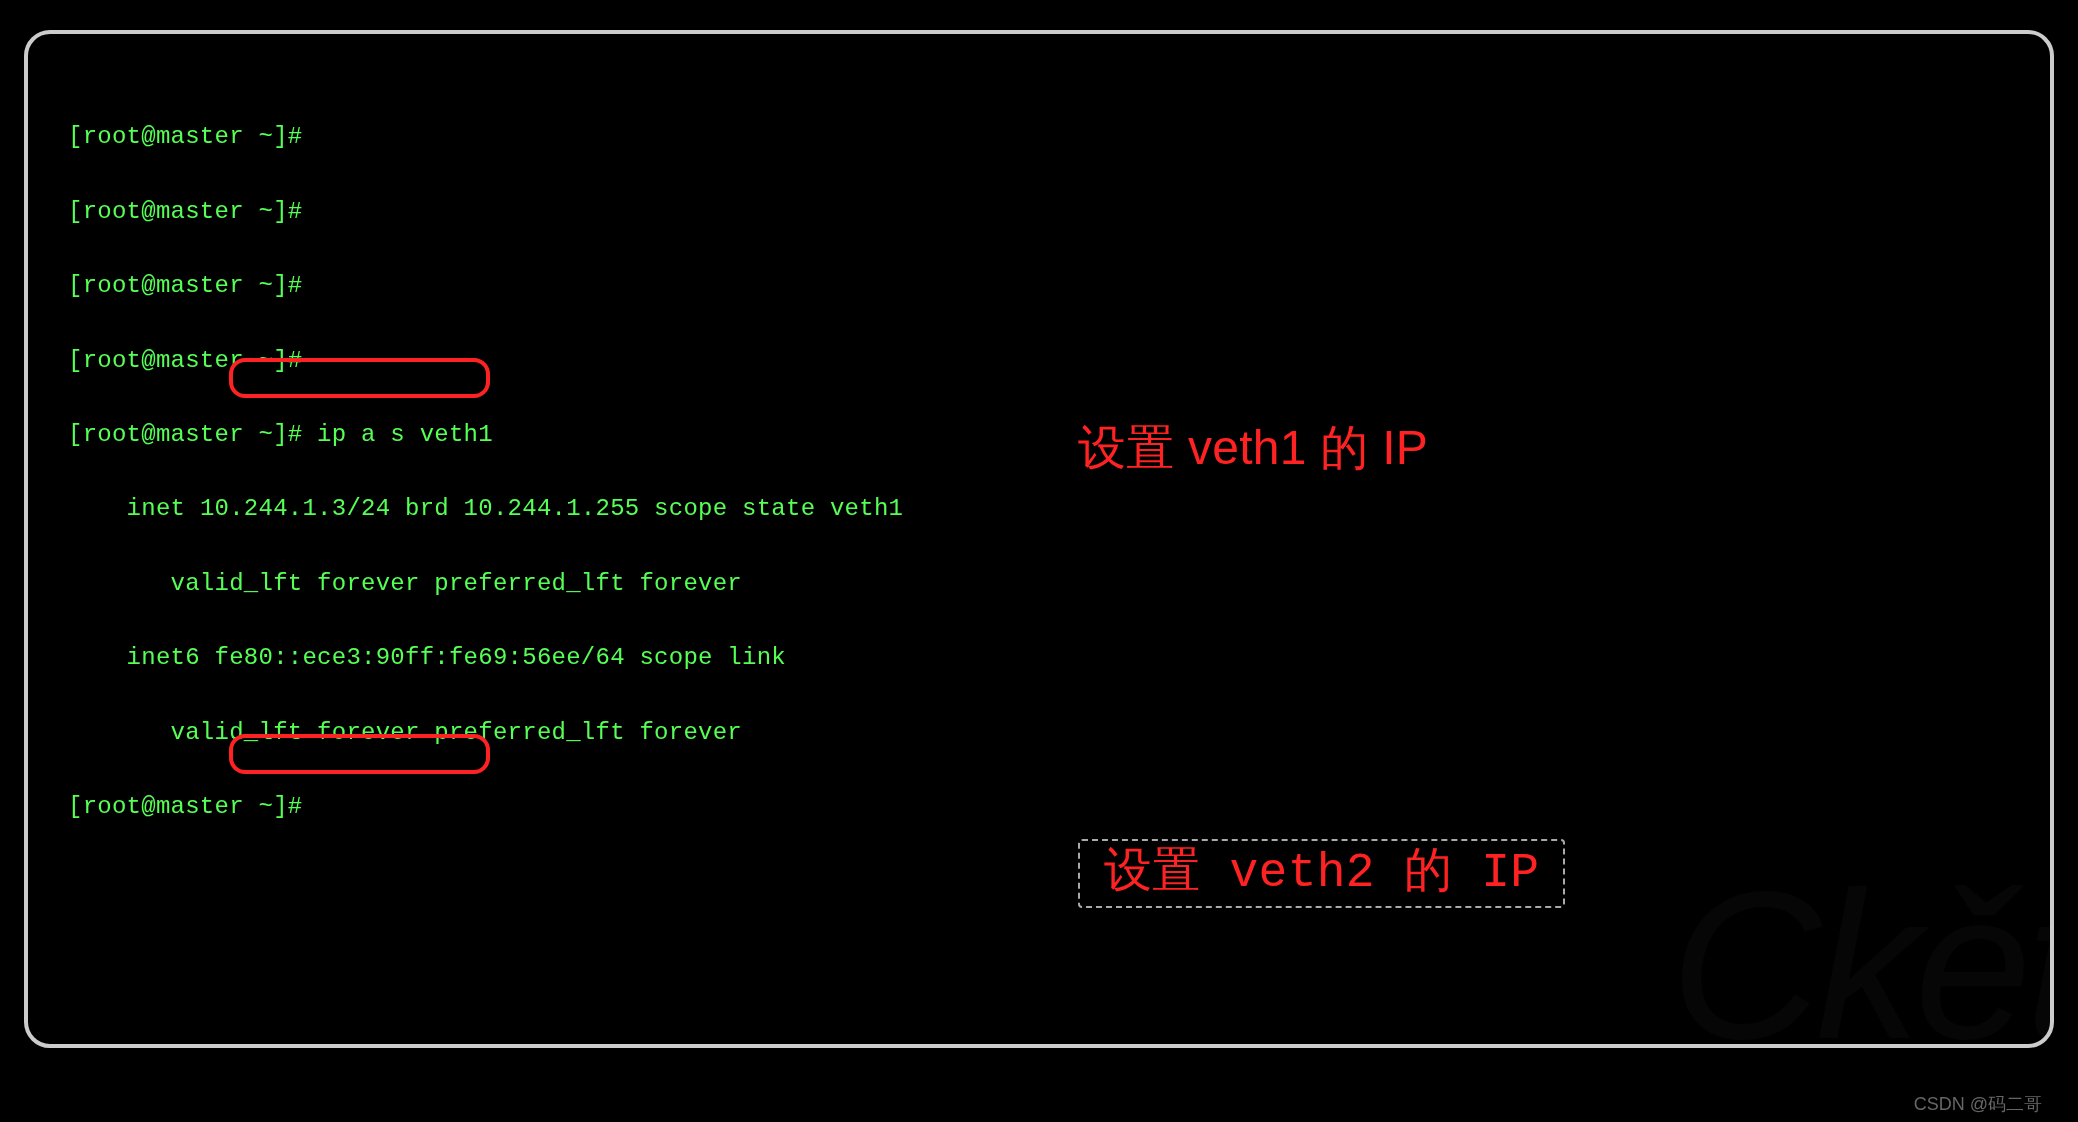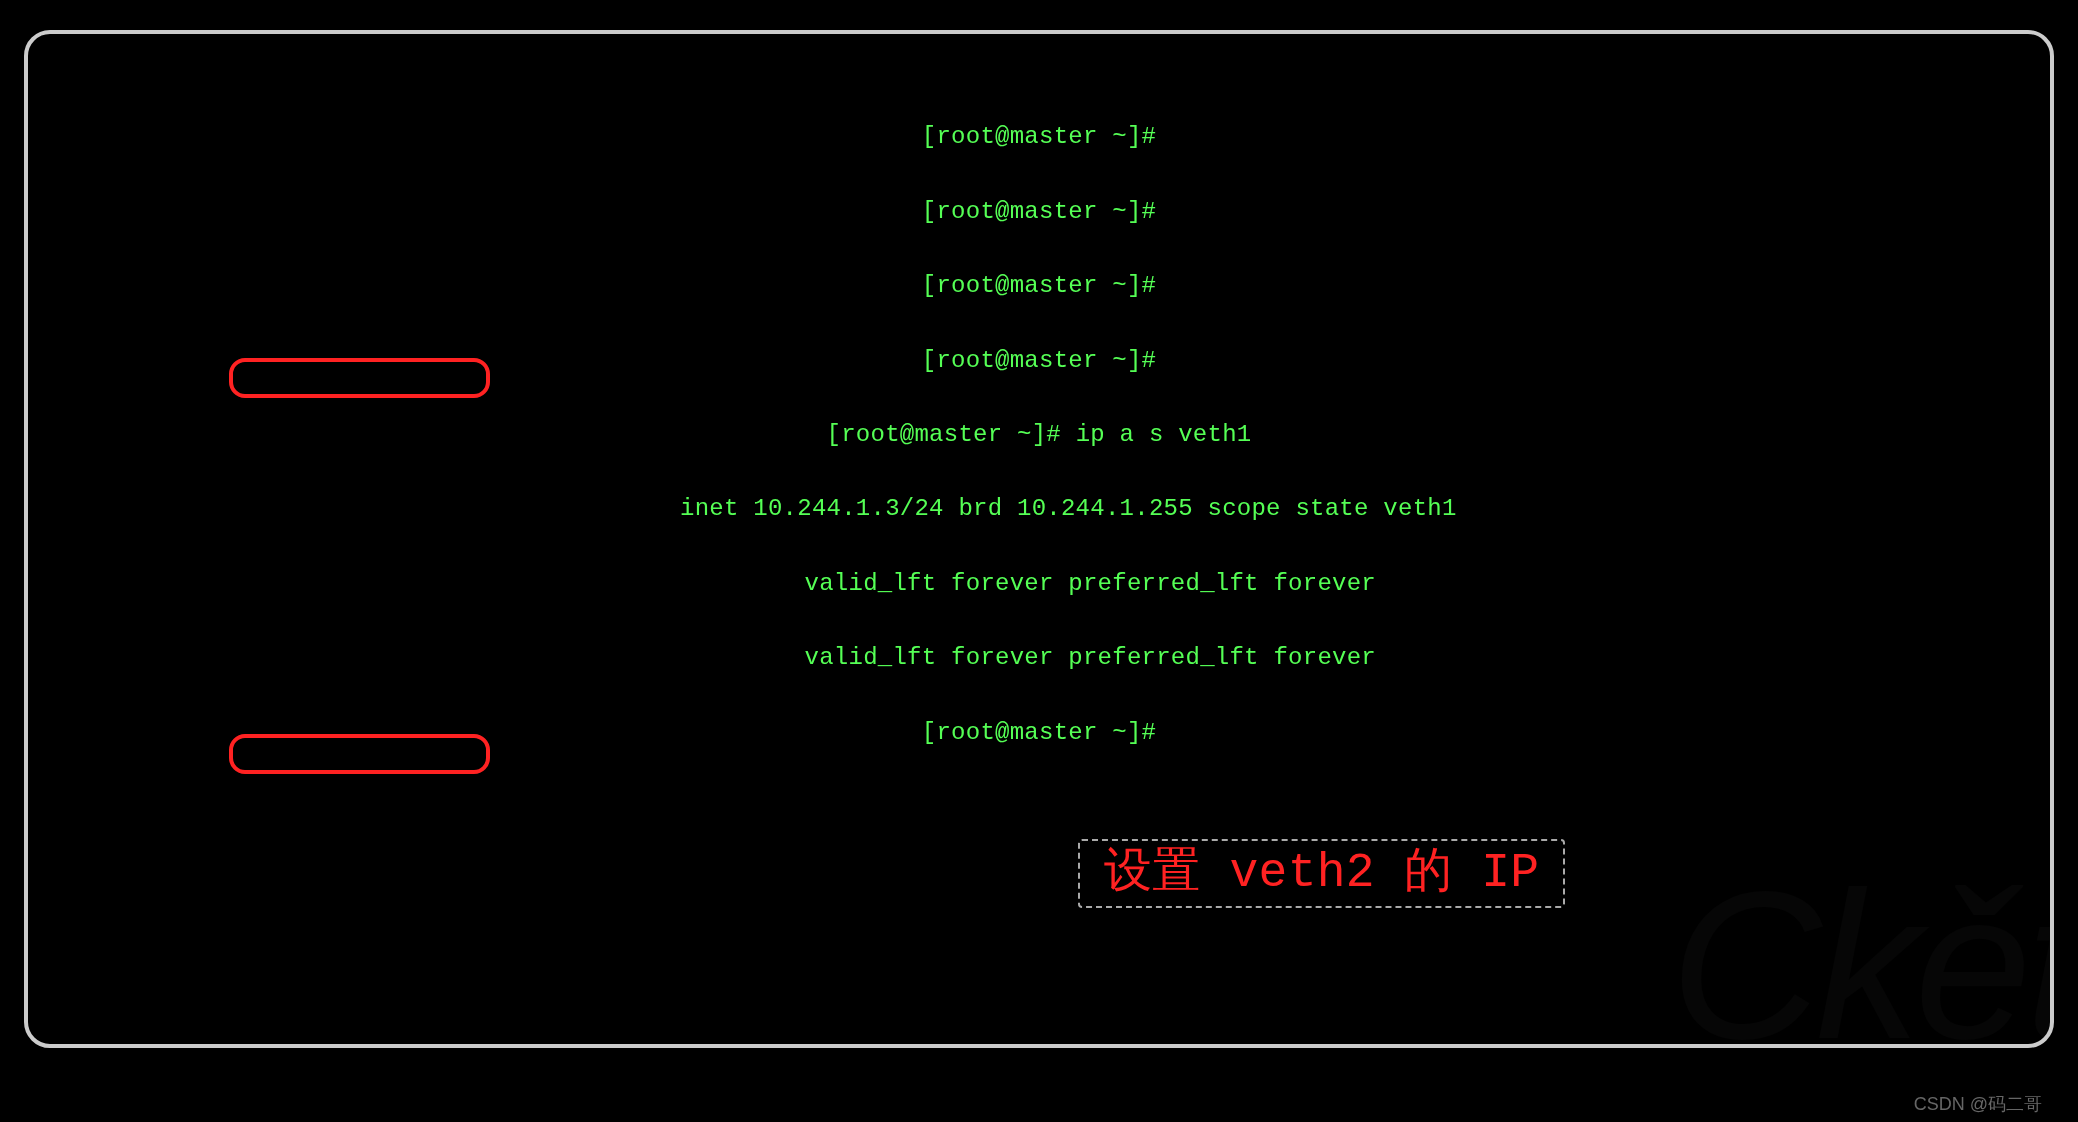--- a/index.html
+++ b/index.html
@@ -26,21 +26,20 @@
       border-radius: 26px;
       margin: 0 24px;
       height: 1018px;
       white-space: pre;
       letter-spacing: 0.25px;
       font-weight: 500;
       overflow: hidden;
     }
     .line {
       display: block;
-      text-align: center;
     }
     .highlight {
       position: absolute;
       border: 4px solid #ff2222;
       border-radius: 16px;
       pointer-events: none;
     }
     .highlight1 {
       left: 201px;
       top: 324px;
@@ -99,34 +98,36 @@
 
 <div class="terminal">
 <span class="bgwm">Ckět</span>
 <span class="line"><span>[root@master ~]#</span></span>
 <span class="line"><span>[root@master ~]#</span></span>
 <span class="line"><span>[root@master ~]#</span></span>
 <span class="line"><span>[root@master ~]#</span></span>
 <span class="line"><span>[root@master ~]#</span> <span>ip a s veth1</span></span>
 <span class="line"><span>    inet </span><span>10.244.1.3/24</span><span> brd 10.244.1.255 scope state veth1</span></span>
 <span class="line">       valid_lft forever preferred_lft forever</span>
+<span class="line">    inet6 fe80::ece3:90ff:fe69:56ee/64 scope link</span>
 <span class="line">       valid_lft forever preferred_lft forever</span>
 <span class="line"><span>[root@master ~]#</span></span>
 
 
 
 
 
 
 
 
 
 
 
 
 
 <div class="highlight highlight1"></div>
 <div class="highlight highlight2"></div>
 
+<div class="annotation annotation1">设置 veth1 的 IP</div>
 <div class="annotation annotation2">设置 veth2 的 IP</div>
 </div>
 
 <div class="watermark">CSDN @码二哥</div>
 
 </body></html>

